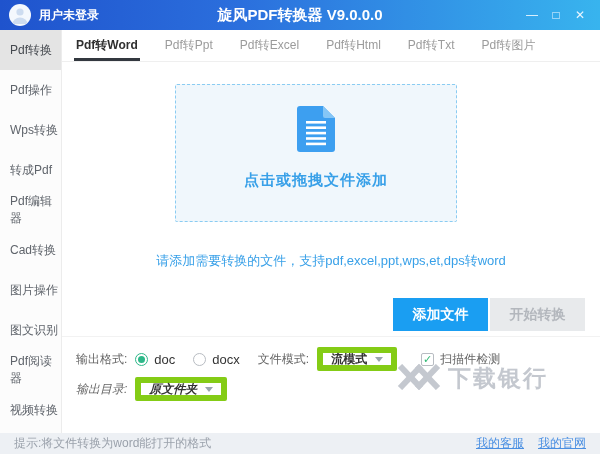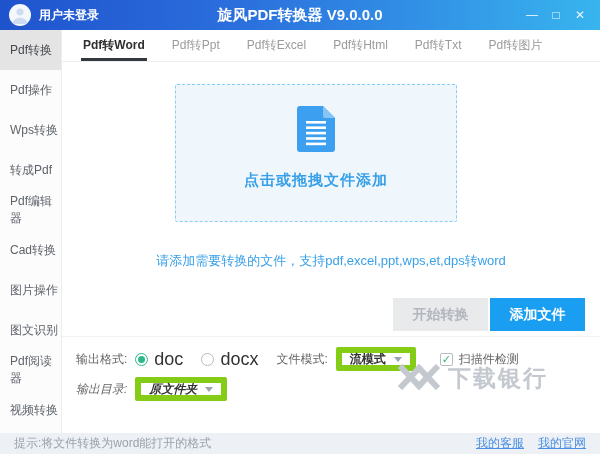--- a/index.html
+++ b/index.html
@@ -41,21 +41,21 @@
     height:40px; display:flex; align-items:center; padding-left:10px;
     color:#5f646b; cursor:pointer; font-size:12px;
   }
   .side-item.active { background:#e4e4e4; color:#45494f; }
 
   .content { flex:1; position:relative; background:#fff; }
 
   
   .tabbar {
     height:32px; border-bottom:1px solid #efefef; display:flex; gap:27px;
-    padding-left:21px; align-items:stretch; background:#fff;
+    padding-left:14px; align-items:stretch; background:#fff;
   }
   .tab {
     display:flex; align-items:center; color:#9b9b9b; cursor:pointer;
     position:relative; font-size:12px;
   }
   .tab.active { color:#2f2f2f; font-weight:bold; }
   .tab.active::after {
     content:""; position:absolute; left:-2px; right:-2px; bottom:0; height:3px; background:#33383f;
   }
 
@@ -81,21 +81,21 @@
   .opt-row { display:flex; align-items:center; height:26px; color:#666; }
   .opt-row + .opt-row { margin-top:4px;font-style:italic; }
   .opt-label { margin-right:8px; }
   .radio-wrap { display:flex; align-items:center; margin-right:18px; cursor:pointer; }
   .radio {
     width:13px; height:13px; border-radius:50%; border:1px solid #b8bcc2; background:#fff;
     display:inline-flex; align-items:center; justify-content:center; margin-right:6px;
   }
   .radio.checked { border-color:#2eb889; }
   .radio.checked::after { content:""; width:7px; height:7px; border-radius:50%; background:#2eb889; }
-  .radio-label { color:#333; font-size:18px; }
+  .radio-label { color:#333; font-size:13px; }
   .select {
     border:6px solid #84cc16; border-radius:2px; background:#fff; height:24px;
     display:inline-flex; align-items:center; padding:0 8px; cursor:pointer; gap:8px;
   }
   .select-value { color:#333; font-weight:bold; }
   .chevron {
     width:0; height:0; border-left:4px solid transparent; border-right:4px solid transparent;
     border-top:5px solid #9aa6ad;
   }
   .checkbox-wrap { display:flex; align-items:center; margin-left:24px; cursor:pointer; }
@@ -212,22 +212,22 @@
             <rect x="9" y="31.2" width="20" height="2.6" fill="#fff"></rect>
             <rect x="9" y="36.6" width="20" height="2.6" fill="#fff"></rect>
           </svg>
         </span>
         <span class="drop-label">点击或拖拽文件添加</span>
       </div>
 
       <div class="hint">请添加需要转换的文件，支持pdf,excel,ppt,wps,et,dps转word</div>
 
       <div class="actions">
+        <button class="btn btn-add">添加文件</button>
         <button class="btn btn-start">开始转换</button>
-        <button class="btn btn-add">添加文件</button>
       </div>
 
       <div class="options">
         <div class="opt-row">
           <span class="opt-label">输出格式:</span>
           <span class="radio-wrap">
             <span class="radio checked"></span>
             <span class="radio-label">doc</span>
           </span>
           <span class="radio-wrap">

